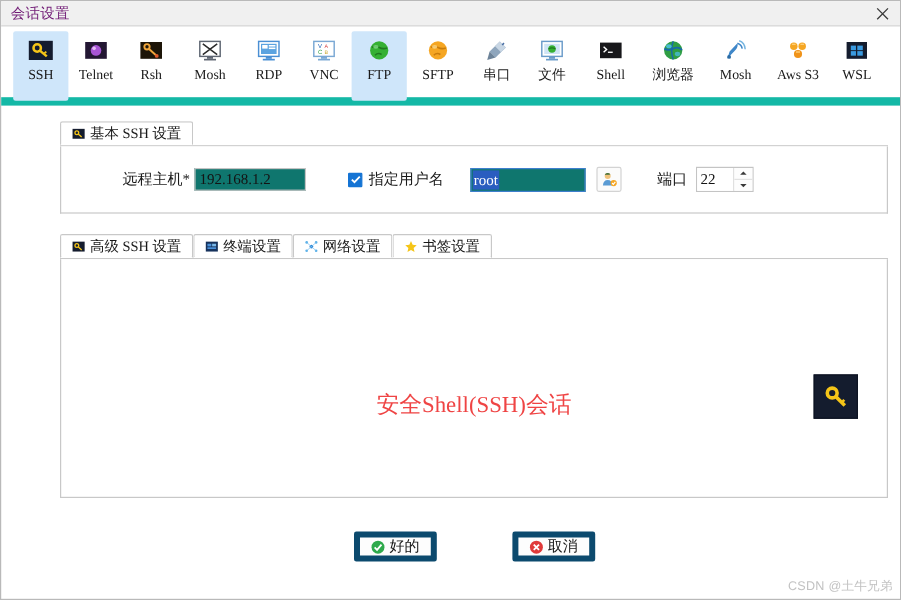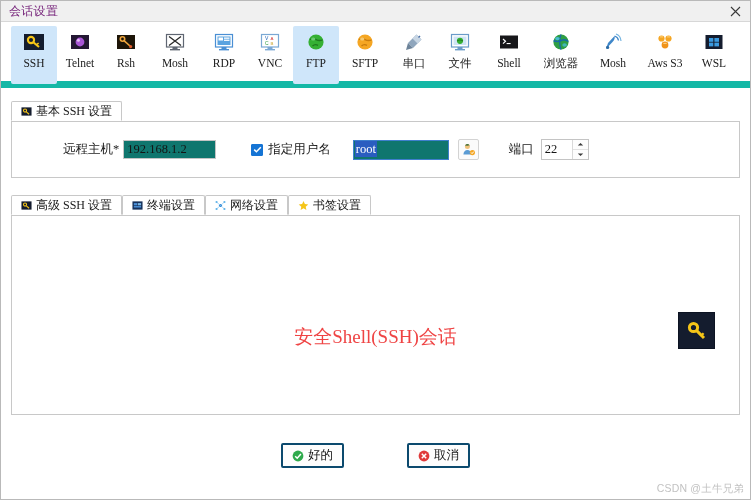--- a/index.html
+++ b/index.html
@@ -81,20 +81,21 @@
     color: #1a1a1a;
     font-family: "Liberation Serif", serif;
     white-space: nowrap;
     line-height: 13px;
   }
 
   
   .panel {
     padding: 0 10px;
     box-sizing: border-box;
+    margin-left: 39px;
   }
   .tabstrip {
     display: flex;
     align-items: flex-end;
     height: 21px;
     margin-top: 12px;
     border-bottom: 1px solid #c8c8c8;
   }
   .tab {
     display: flex;
@@ -265,21 +266,21 @@
   
   .footer {
     display: flex;
     justify-content: center;
     gap: 63px;
     margin-top: 28px;
   }
   .btn {
     min-width: 61px;
     height: 25px;
-    border: 2px solid #0c4a6e;
+    border: 5px solid #0c4a6e;
     background: #fdfdfd;
     border-radius: 2px;
     display: flex; align-items: center; justify-content: center;
     gap: 4px;
     font-size: 12.5px;
     color: #141414;
     font-family: "Liberation Serif", serif;
     box-sizing: border-box;
     padding: 0 9px;
     cursor: default;

